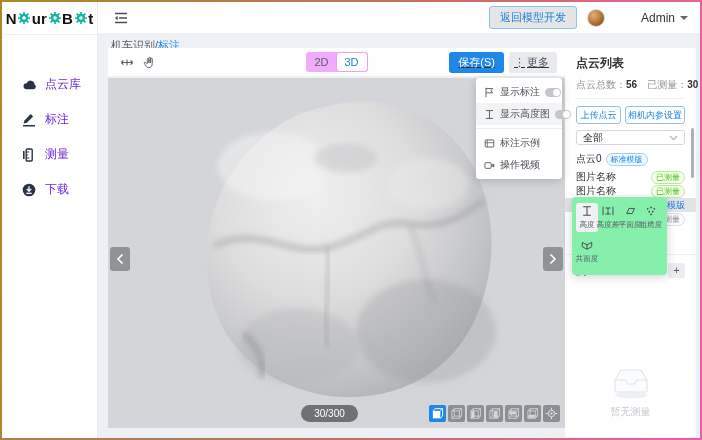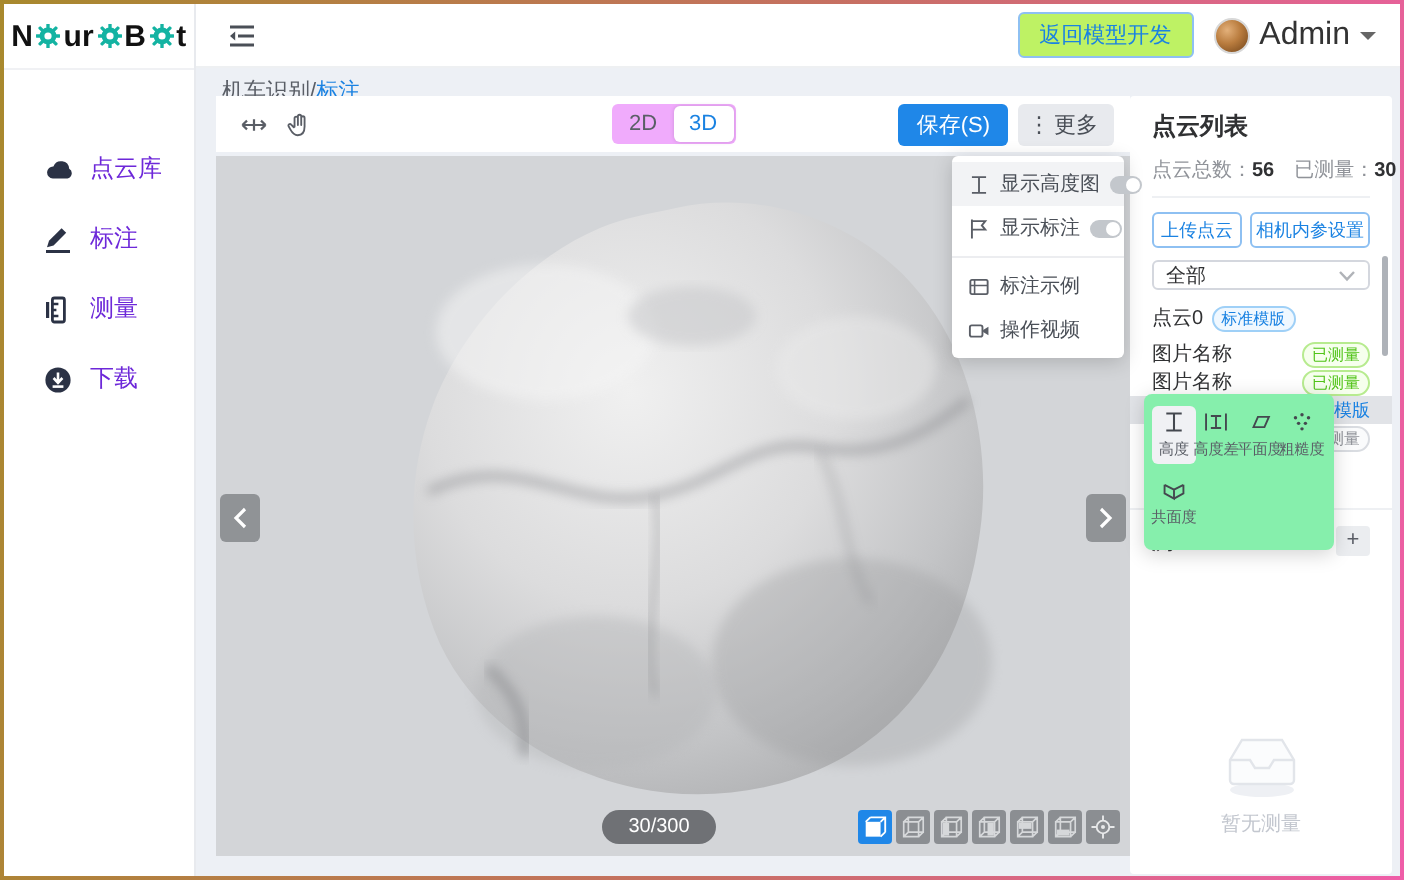--- a/index.html
+++ b/index.html
@@ -13,39 +13,39 @@
   .sidebar { position:absolute; left:0; top:0; width:96px; height:436px; background:#fff; border-right:1px solid #e8eaee; z-index:5; }
   .logo { height:33px; display:flex; align-items:center; justify-content:center; gap:1px; font-weight:bold; font-size:15px; letter-spacing:.2px; color:#111; border-bottom:1px solid #f0f1f4; }
   .logo svg { margin:0 .5px; }
   .nav { padding-top:32px; }
   .nav-item { height:35px; display:flex; align-items:center; gap:9px; padding-left:20px; cursor:pointer; color:#6d28d9; font-size:12px; }
   .nav-item svg { flex:0 0 auto; }
 
   
   .header { position:absolute; left:96px; top:0; right:0; height:32px; background:#fff; border-bottom:1px solid #eef0f2; display:flex; align-items:center; padding:0 12px; z-index:4; }
   .hd-right { margin-left:auto; display:flex; align-items:center; gap:10px; }
-  .back-btn { border:1px solid #8ec0f2; color:#1a82e2; background:#bef264; border-radius:3px; font-size:11px; padding:3px 10px; cursor:pointer; }
+  .back-btn { border:1px solid #8ec0f2; color:#1a82e2; background:#e5e5e5; border-radius:3px; font-size:11px; padding:3px 10px; cursor:pointer; }
   .user { display:flex; align-items:center; gap:5px; cursor:pointer; }
   .avatar { width:18px; height:18px; border-radius:50%; background:radial-gradient(circle at 35% 32%, #e3b07a 0%, #b97c3e 45%, #6e4218 100%); border:1px solid #d8d8d8; }
-  .user-name { font-size:16px; color:#333; }
+  .user-name { font-size:12px; color:#333;margin-left:31px; }
   .caret { width:0; height:0; border-left:4px solid transparent; border-right:4px solid transparent; border-top:4px solid #666; }
 
   
   .content { position:absolute; left:96px; top:32px; right:0; bottom:0; }
   .breadcrumb { position:absolute; left:13px; top:4px; font-size:11px; color:#5a5e66; }
   .breadcrumb .cur { color:#1a82e2; }
 
   
   .canvas-wrap { position:absolute; left:10px; top:14px; width:457px; height:380px; }
   .cv-toolbar { position:relative; height:28px; background:#fff; display:flex; align-items:center; padding:0 8px; }
   .tool-ic { width:22px; height:20px; display:flex; align-items:center; justify-content:center; cursor:pointer; color:#5a5e66; }
   .seg { position:absolute; left:50%; transform:translateX(-50%); display:flex; background:#f0abfc; border-radius:3px; padding:1px; }
   .seg-btn { width:30px; height:18px; display:flex; align-items:center; justify-content:center; font-size:11px; color:#5a5e66; border-radius:3px; cursor:pointer; }
   .seg-btn.active { background:#fff; color:#1a82e2; box-shadow:0 0 2px rgba(0,0,0,.15); }
-  .cv-actions { margin-left:auto; display:flex; gap:5px; }
+  .cv-actions { margin-left:auto; display:flex; gap:5px;text-decoration:underline; }
   .save-btn { background:#1f87e8; color:#fff; border:none; border-radius:3px; font-size:11px; padding:3px 9px; cursor:pointer; }
   .more-btn { background:#e8eaee; color:#4a4f57; border:none; border-radius:3px; font-size:11px; padding:3px 8px 3px 5px; cursor:pointer; display:flex; align-items:center; gap:2px; }
 
   .canvas { position:absolute; left:0; top:30px; right:0; bottom:0; background:#d3d5d8; overflow:hidden; }
   .tooth { position:absolute; left:70px; top:18px; }
 
   .nav-arrow { position:absolute; top:169px; width:20px; height:24px; background:rgba(90,93,97,.55); border-radius:3px; display:flex; align-items:center; justify-content:center; cursor:pointer; }
   .nav-arrow.left { left:2px; } .nav-arrow.right { right:2px; }
 
   .pager { position:absolute; left:193px; bottom:6px; width:57px; height:17px; background:rgba(72,75,79,.72); color:#fff; font-size:10px; border-radius:9px; display:flex; align-items:center; justify-content:center; }
@@ -315,32 +315,32 @@
                   <circle cx="7" cy="7" r="3.4" stroke="#e8e9ea" stroke-width="1" fill="none"></circle>
                   <path d="M7 .8 v2.4 M7 10.8 v2.4 M.8 7 h2.4 M10.8 7 h2.4" stroke="#e8e9ea" stroke-width="1"></path>
                   <circle cx="7" cy="7" r="1.1" fill="#e8e9ea"></circle>
                 </svg>
               </button>
         </div>
       </div>
     </div>
 
     <div class="dropdown">
+      <div class="dd-item">
+        <svg width="11" height="11" viewBox="0 0 14 14">
+              <path d="M2.5 1 v12 M2.5 2 h8.5 l-2.2 2.7 2.2 2.7 h-8.5" stroke="#5a5e66" stroke-width="1.2" fill="none"></path>
+            </svg>
+        <span class="dd-label">显示标注</span>
+        <span class="switch"></span>
+      </div>
       <div class="dd-item hover">
         <svg width="11" height="11" viewBox="0 0 14 14">
               <path d="M2.5 2 h9 M2.5 12 h9 M7 2 v10" stroke="#5a5e66" stroke-width="1.2" fill="none"></path>
             </svg>
         <span class="dd-label">显示高度图</span>
-        <span class="switch"></span>
-      </div>
-      <div class="dd-item">
-        <svg width="11" height="11" viewBox="0 0 14 14">
-              <path d="M2.5 1 v12 M2.5 2 h8.5 l-2.2 2.7 2.2 2.7 h-8.5" stroke="#5a5e66" stroke-width="1.2" fill="none"></path>
-            </svg>
-        <span class="dd-label">显示标注</span>
         <span class="switch"></span>
       </div>
       <div class="dd-div"></div>
       <div class="dd-item">
         <svg width="11" height="11" viewBox="0 0 14 14">
               <rect x="1.5" y="2.5" width="11" height="9" rx="1" stroke="#5a5e66" stroke-width="1.2" fill="none"></rect>
               <path d="M4.2 2.5 v9 M1.5 6 h11" stroke="#5a5e66" stroke-width="1"></path>
             </svg>
         <span class="dd-label">标注示例</span>
       </div>

